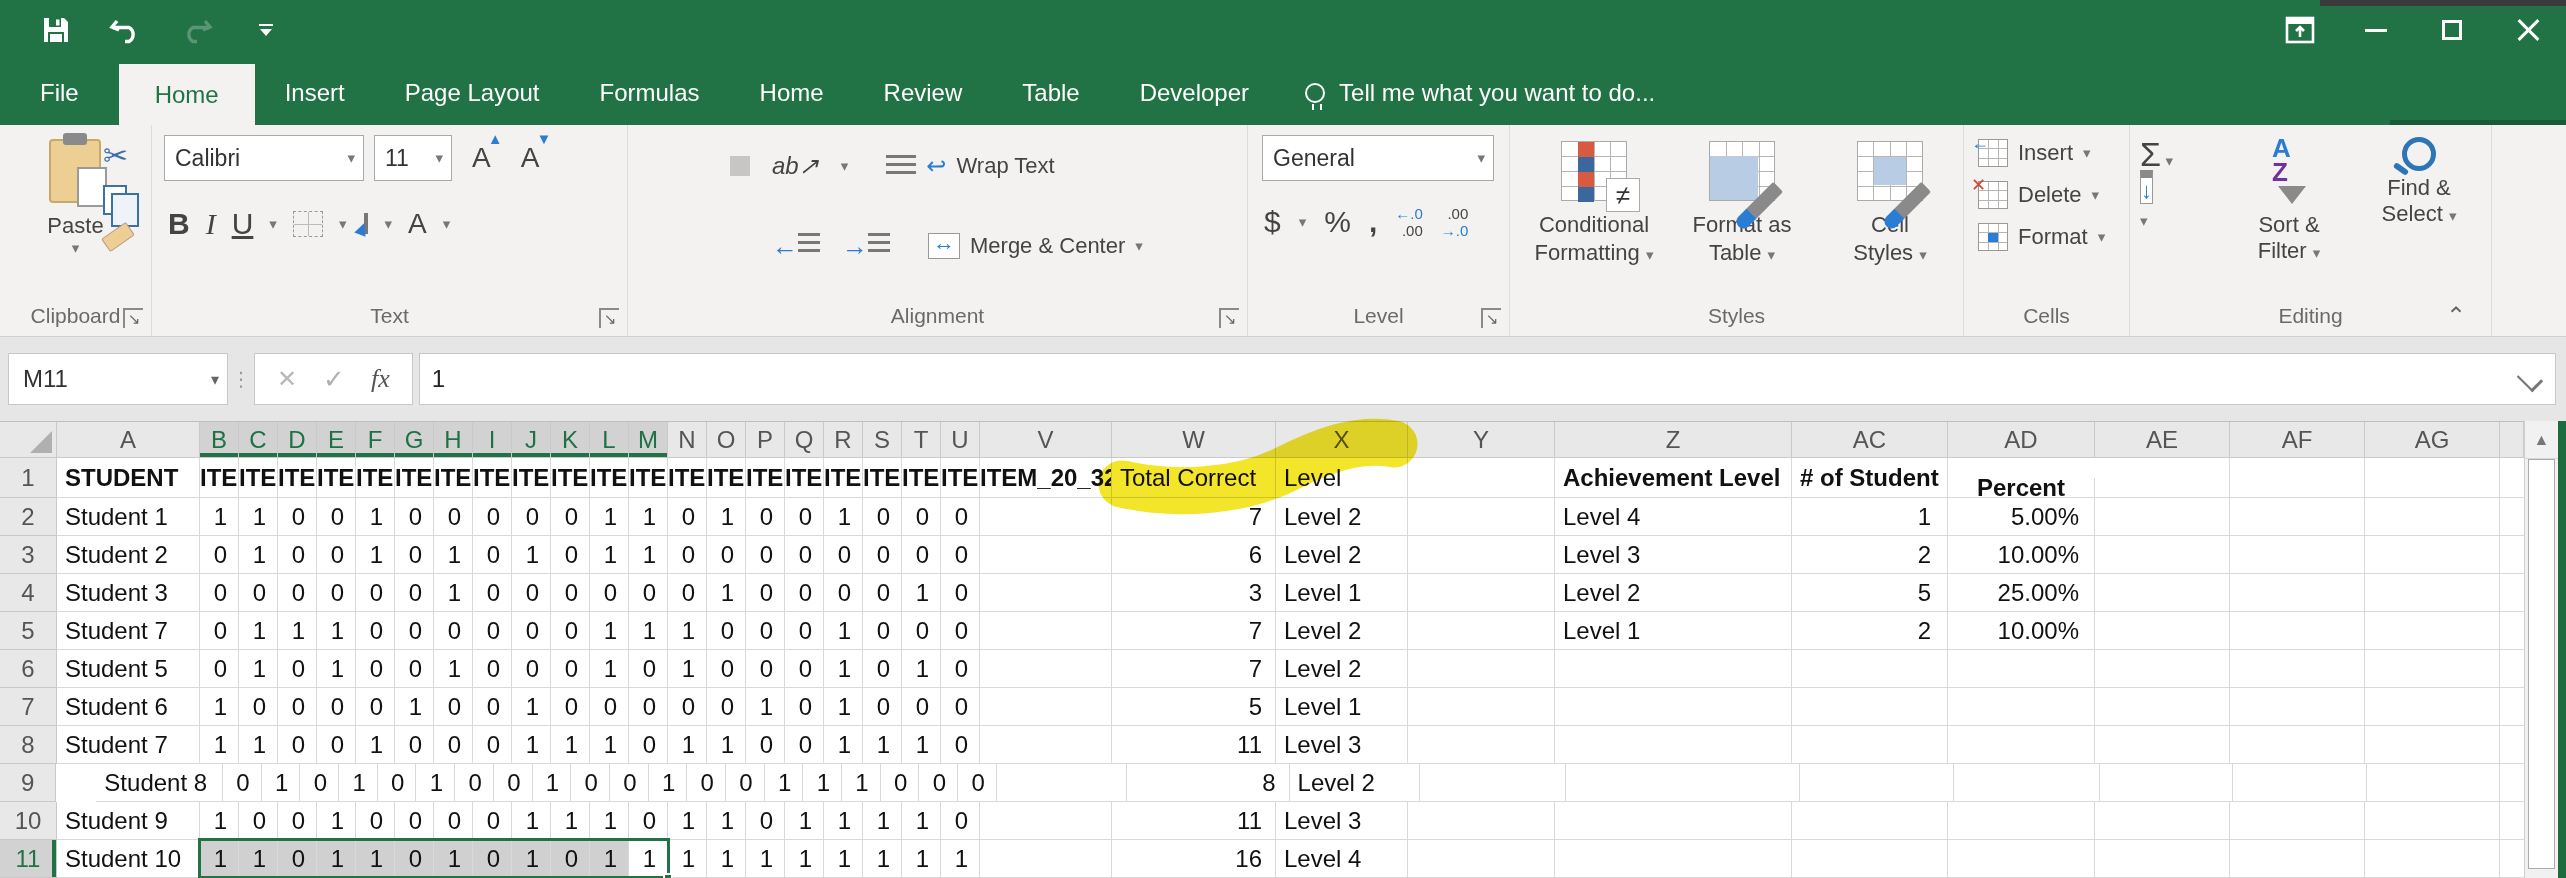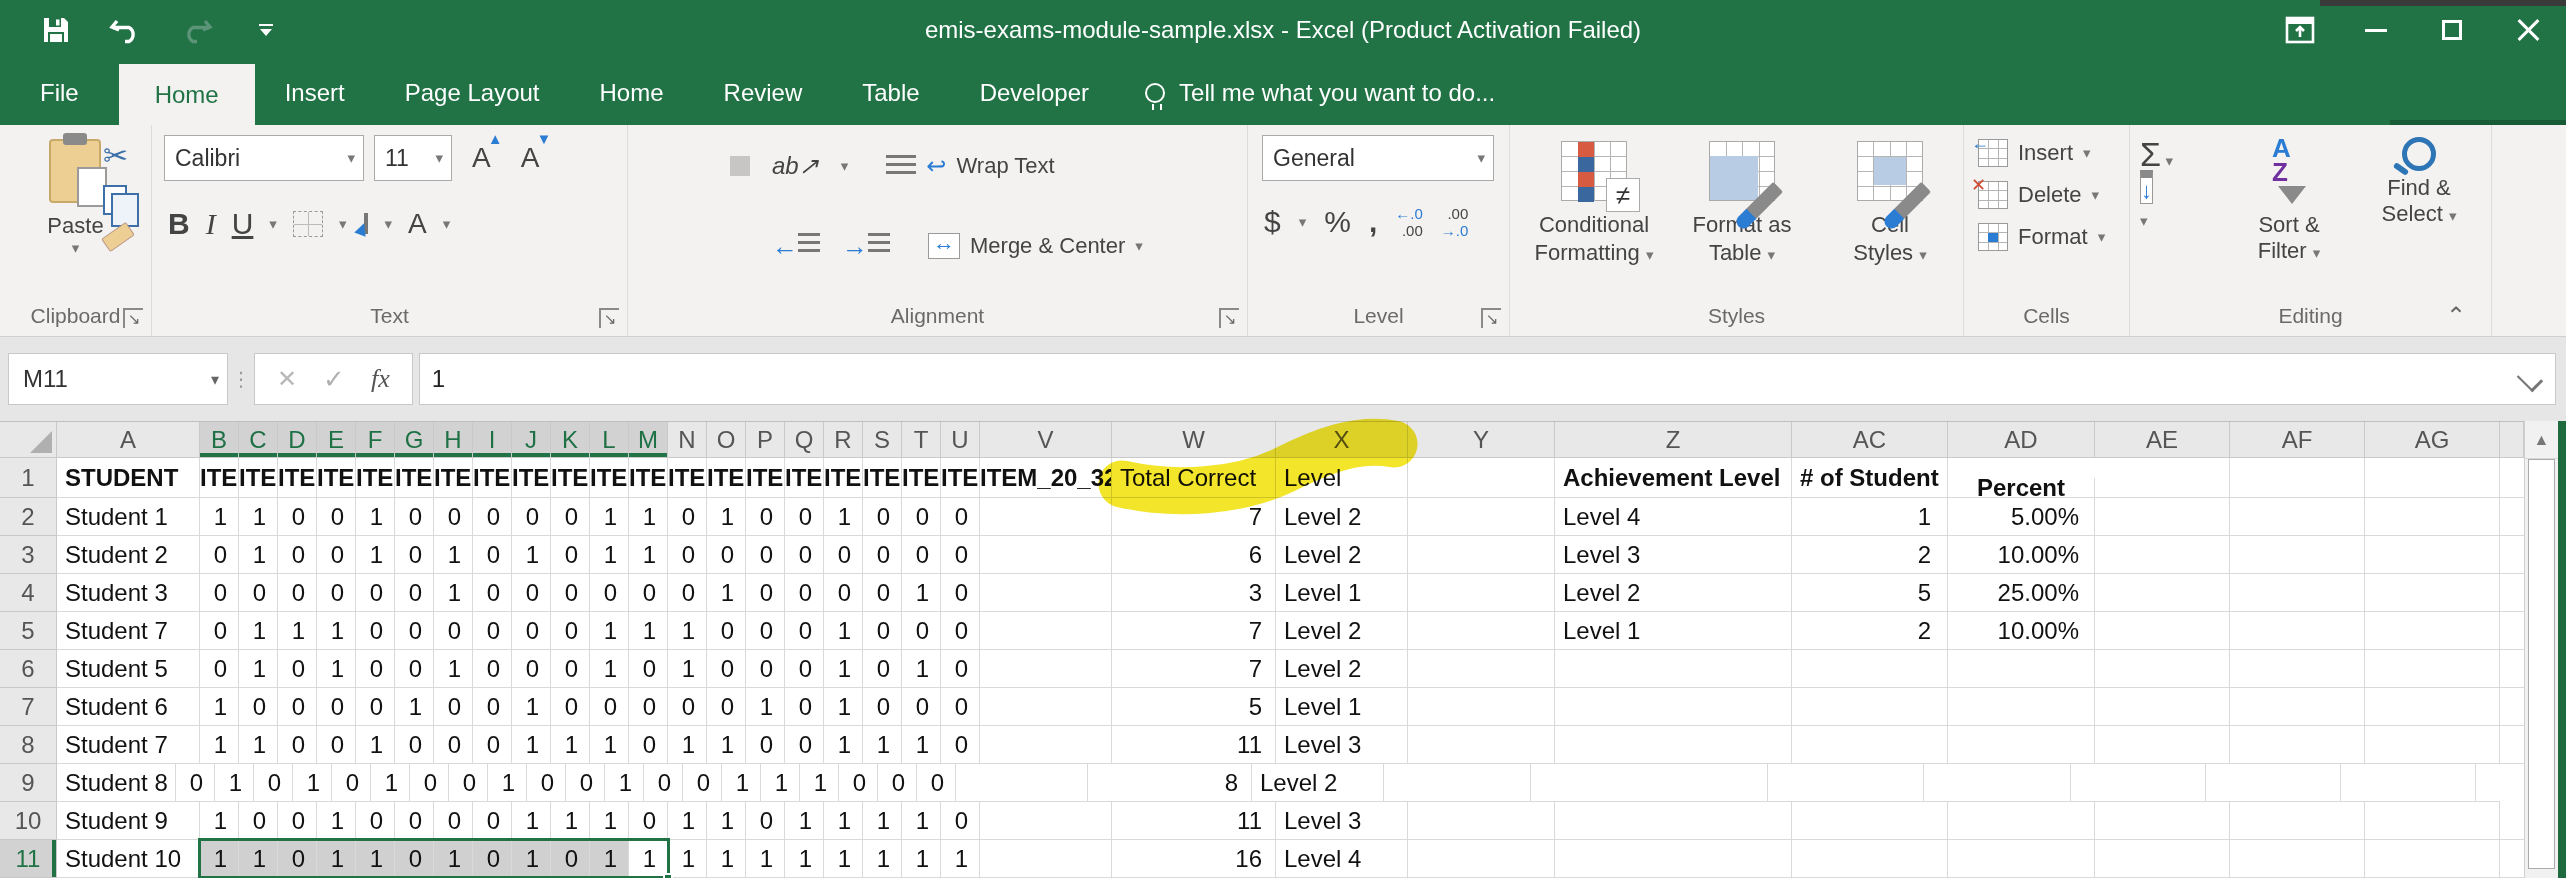--- a/index.html
+++ b/index.html
@@ -211,21 +211,20 @@
       <svg width="34" height="30" viewBox="0 0 34 30">
           <path d="M26 6 L31 12 L24 15" fill="none" stroke="#5b9478" stroke-width="3.4"></path>
           <path d="M30 12.5 h-16 a8 8 0 0 0 0 14 h4" fill="none" stroke="#5b9478" stroke-width="3.4"></path>
         </svg>
     </div>
     <div class="qat-btn qat-chevron">
         <span class="bar"></span>
         <span class="tri"></span>
       </div>
   </div>
-  <div class="title-text">emis-exams-module-sample.xlsx - Excel (Product Activation Failed)</div>
   <div class="win-controls">
     <div class="win-btn">
       <svg width="30" height="30" viewBox="0 0 30 30">
           <rect x="2" y="3" width="26" height="24" fill="none" stroke="#fff" stroke-width="2.6"></rect>
           <rect x="2" y="3" width="26" height="6" fill="#fff"></rect>
           <path d="M15 22 v-9 M11 16 l4 -4 l4 4" stroke="#fff" stroke-width="2.6" fill="none"></path>
         </svg>
     </div>
     <div class="win-btn">
         <span class="min-bar"></span>
@@ -238,20 +237,21 @@
       </div>
   </div>
   <div class="top-shadow"></div>
 </div>
 
 <div id="tabrow">
   <div class="tab file">File</div>
   <div class="tab active">Home</div>
   <div class="tab">Insert</div>
   <div class="tab">Page Layout</div>
+  <div class="tab">Formulas</div>
   <div class="tab">Home</div>
   <div class="tab">Review</div>
   <div class="tab">Table</div>
   <div class="tab">Developer</div>
   <div class="tellme">
     <span class="bulb"></span>
     <span>Tell me what you want to do...</span>
   </div>
   <div class="tab-right">
     <span class="warn">⚠</span>
@@ -763,21 +763,21 @@
       <div class="cell" style="width: 237px;"></div>
       <div class="cell" style="width: 156px; padding-right: 16px;"></div>
       <div class="cell" style="width: 147px; padding-right: 15px;"></div>
       <div class="cell" style="width: 135px;"></div>
       <div class="cell" style="width: 135px;"></div>
       <div class="cell" style="width: 135px;"></div>
       <div class="filler" style="width: 24px;"></div>
     </div>
     <div class="grow-row" style="height: 38px;">
       <div class="rowhead" style="width: 57px;">9</div>
-      <div class="cell txt" style="width: 119px;">Student 8</div>
+      <div class="cell txt" style="width: 128px; margin-left: 40px;">Student 8</div>
       <div class="cell num" style="width: 39px;">0</div>
       <div class="cell num" style="width: 39px;">1</div>
       <div class="cell num" style="width: 39px;">0</div>
       <div class="cell num" style="width: 39px;">1</div>
       <div class="cell num" style="width: 39px;">0</div>
       <div class="cell num" style="width: 39px;">1</div>
       <div class="cell num" style="width: 39px;">0</div>
       <div class="cell num" style="width: 39px;">0</div>
       <div class="cell num" style="width: 39px;">1</div>
       <div class="cell num" style="width: 39px;">0</div>

